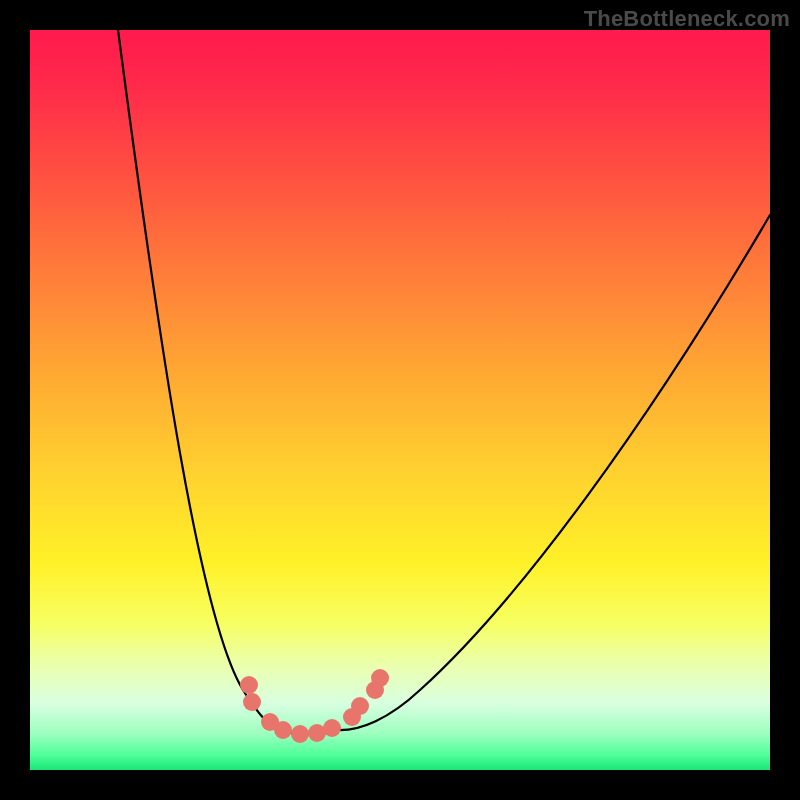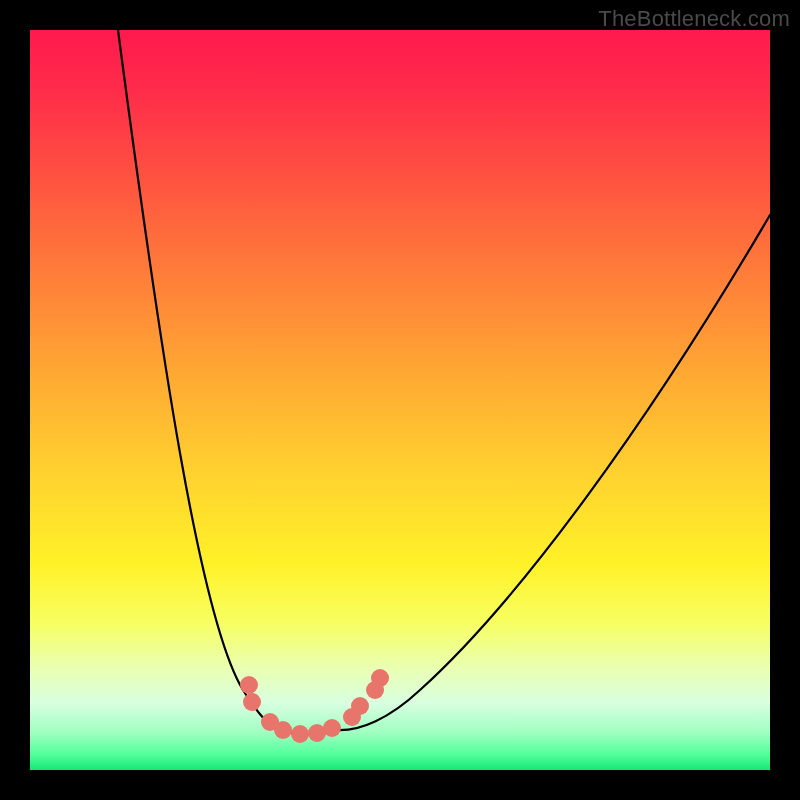--- a/index.html
+++ b/index.html
@@ -32,21 +32,21 @@
       #4fff9a 98%,
       #18e676 100%
     );
   }
   .attribution {
     position: absolute;
     top: 6px;
     right: 10px;
     color: #4a4a4a;
     font-size: 22px;
-    font-weight: 400;
+    font-weight: 700;
     letter-spacing: 0.2px;
     z-index: 10;
   }
   svg.plot {
     position: absolute;
     left: 0;
     top: 0;
     width: 800px;
     height: 800px;
     z-index: 5;

